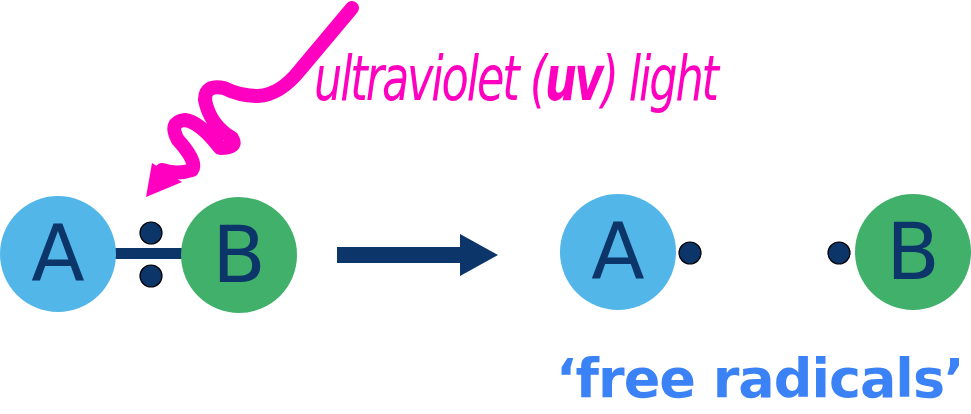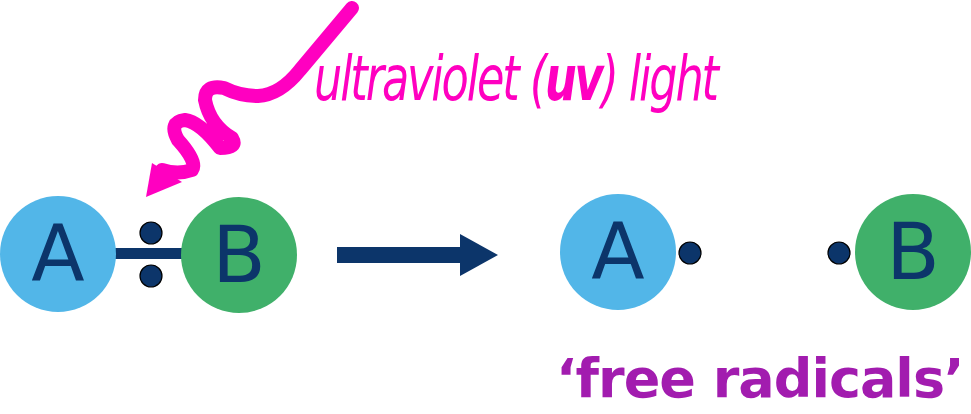--- a/index.html
+++ b/index.html
@@ -16,21 +16,21 @@
     .uv-label b { font-weight: 700; }
     .atom-letter {
       position: absolute; width: 116px; height: 116px;
       display: flex; align-items: center; justify-content: center;
       font-family: "DejaVu Sans", sans-serif; font-size: 78px;
       color: #0c356a; line-height: 1; font-weight: 400;
     }
     .free-radicals {
       position: absolute; left: 556px; top: 352px;
       font-family: "DejaVu Sans", sans-serif; font-weight: 700;
-      font-size: 54px; color: #a21caf; white-space: nowrap; line-height: 1;
+      font-size: 54px; color: #3b82f6; white-space: nowrap; line-height: 1;
       letter-spacing: -1px;
     }
   </style>
 </head>
 <body>
 
 <svg class="scene" width="971" height="414" viewBox="0 0 971 414">
 
   <g>
     <path d="M352 8 L300 70 Q280 95 258 96 Q240 96 224 88 Q205 84 205 100 Q210 125 232 138 Q238 148 220 148 Q200 122 185 120 Q168 122 178 140 Q198 162 192 170 Q178 175 162 170 L160 180" fill="none" stroke="#ff00c0" stroke-width="14" stroke-linecap="round" stroke-linejoin="round"></path>

